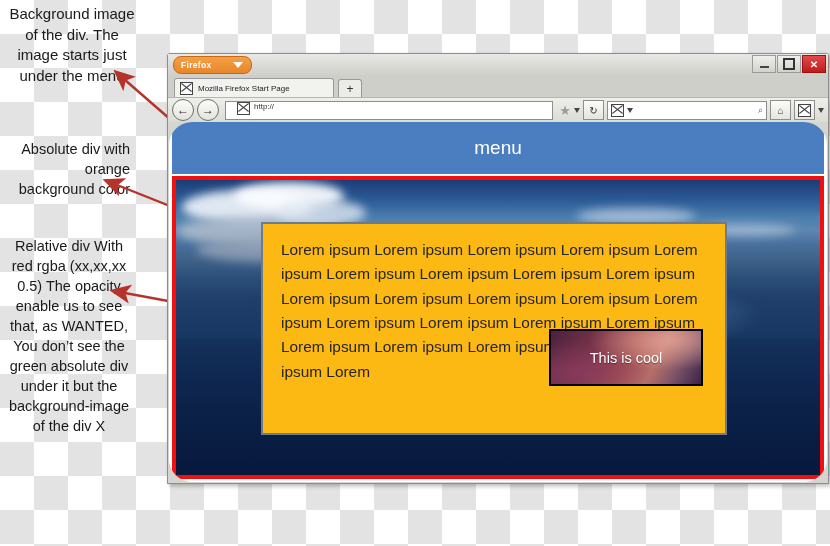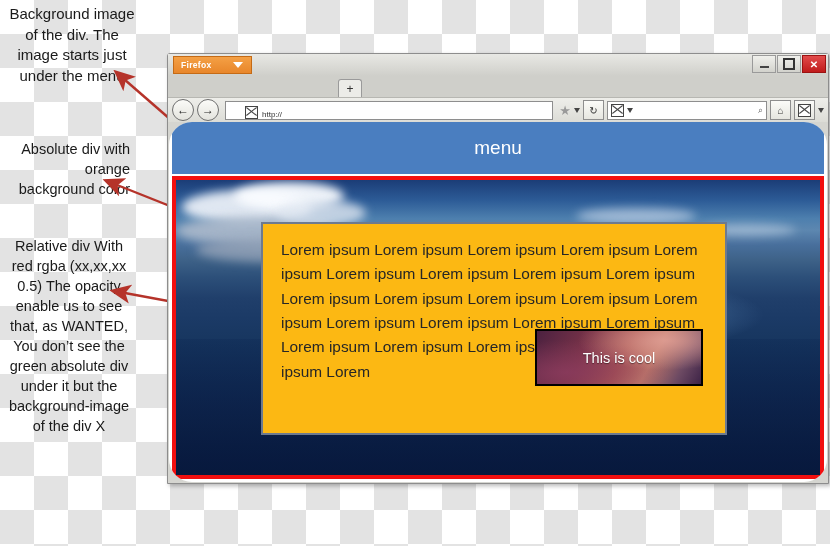--- a/index.html
+++ b/index.html
@@ -26,21 +26,21 @@
     position:absolute;left:167px;top:53px;width:660px;height:429px;
     background:#d5d5d0;
     border:1px solid #8d8d8d;
     border-radius:3px 3px 0 0;
     box-shadow:2px 2px 4px rgba(0,0,0,.28);
   }
   #titlebar{position:relative;height:22px;background:linear-gradient(#e8e8e4,#cfcfca);}
   #firefox-button{
     position:absolute;left:5px;top:2px;width:70px;height:16px;
     background:linear-gradient(#f4a045,#e8862a);
-    border:1px solid #c46a15;border-radius:0;
+    border:1px solid #c46a15;border-radius:8px;
     color:#fff;font-size:8.5px;font-weight:bold;
     display:flex;align-items:center;padding-left:7px;letter-spacing:.3px;
   }
   #firefox-caret{position:absolute;right:8px;top:5px;width:0;height:0;
     border-left:5px solid transparent;border-right:5px solid transparent;border-top:6px solid #fff;}
   #window-controls{position:absolute;right:2px;top:1px;display:flex;gap:1px;}
   .winbtn{width:22px;height:16px;border:1px solid #9a9a9a;background:linear-gradient(#f0f0ec,#d2d2cc);
     display:flex;align-items:center;justify-content:center;font-size:9px;color:#333;}
   .winbtn.close{background:linear-gradient(#e24b4b,#c01b1b);border-color:#9b1212;color:#fff;font-weight:bold;font-size:10px;}
   .minglyph{width:9px;height:2px;background:#444;margin-top:6px;}
@@ -55,22 +55,22 @@
   #tab-label{font-size:8px;color:#222;white-space:nowrap;}
   #newtab-button{position:absolute;left:170px;top:3px;width:22px;height:18px;
     background:#ecece8;border:1px solid #9a9a9a;border-bottom:none;border-radius:3px 3px 0 0;
     display:flex;align-items:center;justify-content:center;font-size:12px;color:#333;}
 
   #navbar{position:relative;height:24px;background:linear-gradient(#eeeeea,#dcdcd6);
     border-top:1px solid #b7b7b2;display:flex;align-items:center;padding:0 4px;gap:3px;}
   .navarrow{width:20px;height:20px;border:1px solid #6f6f6f;border-radius:50%;
     background:linear-gradient(#fbfbf8,#e4e4de);display:flex;align-items:center;justify-content:center;
     font-size:12px;color:#222;}
-  #urlbar{flex:1;height:17px;background:#fff;border:1px solid #8e8e8e;display:flex;align-items:flex-end;
-    gap:4px;padding-left:19px;margin:0 3px;}
+  #urlbar{flex:1;height:17px;background:#fff;border:1px solid #8e8e8e;display:flex;align-items:flex-start;
+    gap:4px;padding-left:11px;margin:0 3px;}
   #url-text{font-size:8px;color:#333;}
   .xicon{width:11px;height:11px;border:1px solid #444;position:relative;background:#fff;flex:none;}
   .xicon:before,.xicon:after{content:"";position:absolute;left:-1px;top:4px;width:13px;height:1px;background:#444;}
   .xicon:before{transform:rotate(38deg);} .xicon:after{transform:rotate(-38deg);}
   .star{color:#9a9a9a;font-size:13px;line-height:1;}
   .caret{width:0;height:0;border-left:3.5px solid transparent;border-right:3.5px solid transparent;border-top:5px solid #444;}
   .navbtn{width:19px;height:18px;border:1px solid #8e8e8e;background:linear-gradient(#fbfbf8,#e6e6e0);
     display:flex;align-items:center;justify-content:center;font-size:10px;color:#333;}
   #searchbar{width:152px;height:17px;background:#fff;border:1px solid #8e8e8e;display:flex;align-items:center;
     gap:3px;padding:0 3px;}
@@ -98,21 +98,21 @@
   #sun-glow{position:absolute;left:48%;top:34%;width:280px;height:70px;
     background:radial-gradient(ellipse at center,rgba(120,170,215,.55),rgba(120,170,215,0) 70%);}
   #deep-blue{position:absolute;left:0;bottom:0;width:100%;height:46%;
     background:linear-gradient(to bottom,rgba(10,35,80,.25),rgba(6,22,60,.75));}
 
   
   #orange-div{position:absolute;left:85px;top:42px;width:466px;height:213px;
     background:#fcb813;border:2px solid #6d7a8f;box-sizing:border-box;
     padding:14px 10px 0 18px;}
   #lorem-text{color:#262626;font-size:15.4px;line-height:1.58;}
-  #cool-image{position:absolute;right:22px;top:105px;width:168px;height:57px;
+  #cool-image{position:absolute;right:22px;top:105px;width:154px;height:57px;
     border:2px solid #000;box-sizing:border-box;overflow:hidden;
     background:
       radial-gradient(ellipse at 78% 18%,rgba(225,160,150,.85),rgba(225,160,150,0) 48%),
       radial-gradient(ellipse at 18% 78%,rgba(140,60,95,.8),rgba(140,60,95,0) 55%),
       linear-gradient(118deg,#4b2140 0%,#7a3348 30%,#a85552 52%,#c07a6b 68%,#6d4a63 86%,#3d2347 100%);
     display:flex;align-items:center;justify-content:center;}
   #cool-caption{color:#fff;font-size:14.5px;position:relative;z-index:2;text-shadow:0 1px 1px rgba(0,0,0,.45);}
 </style>
 </head>
 <body>
@@ -146,20 +146,24 @@
       <div class="winbtn">
           <span class="maxglyph"></span>
         </div>
       <div class="winbtn close">
           <span>✕</span>
         </div>
     </div>
   </div>
 
   <div id="tabstrip">
+    <div id="tab-start-page">
+      <span class="xicon"></span>
+      <span id="tab-label">Mozilla Firefox Start Page</span>
+    </div>
     <div id="newtab-button">
       <span>+</span>
     </div>
   </div>
 
   <div id="navbar">
     <div class="navarrow">
         <span>←</span>
       </div>
     <div class="navarrow">

